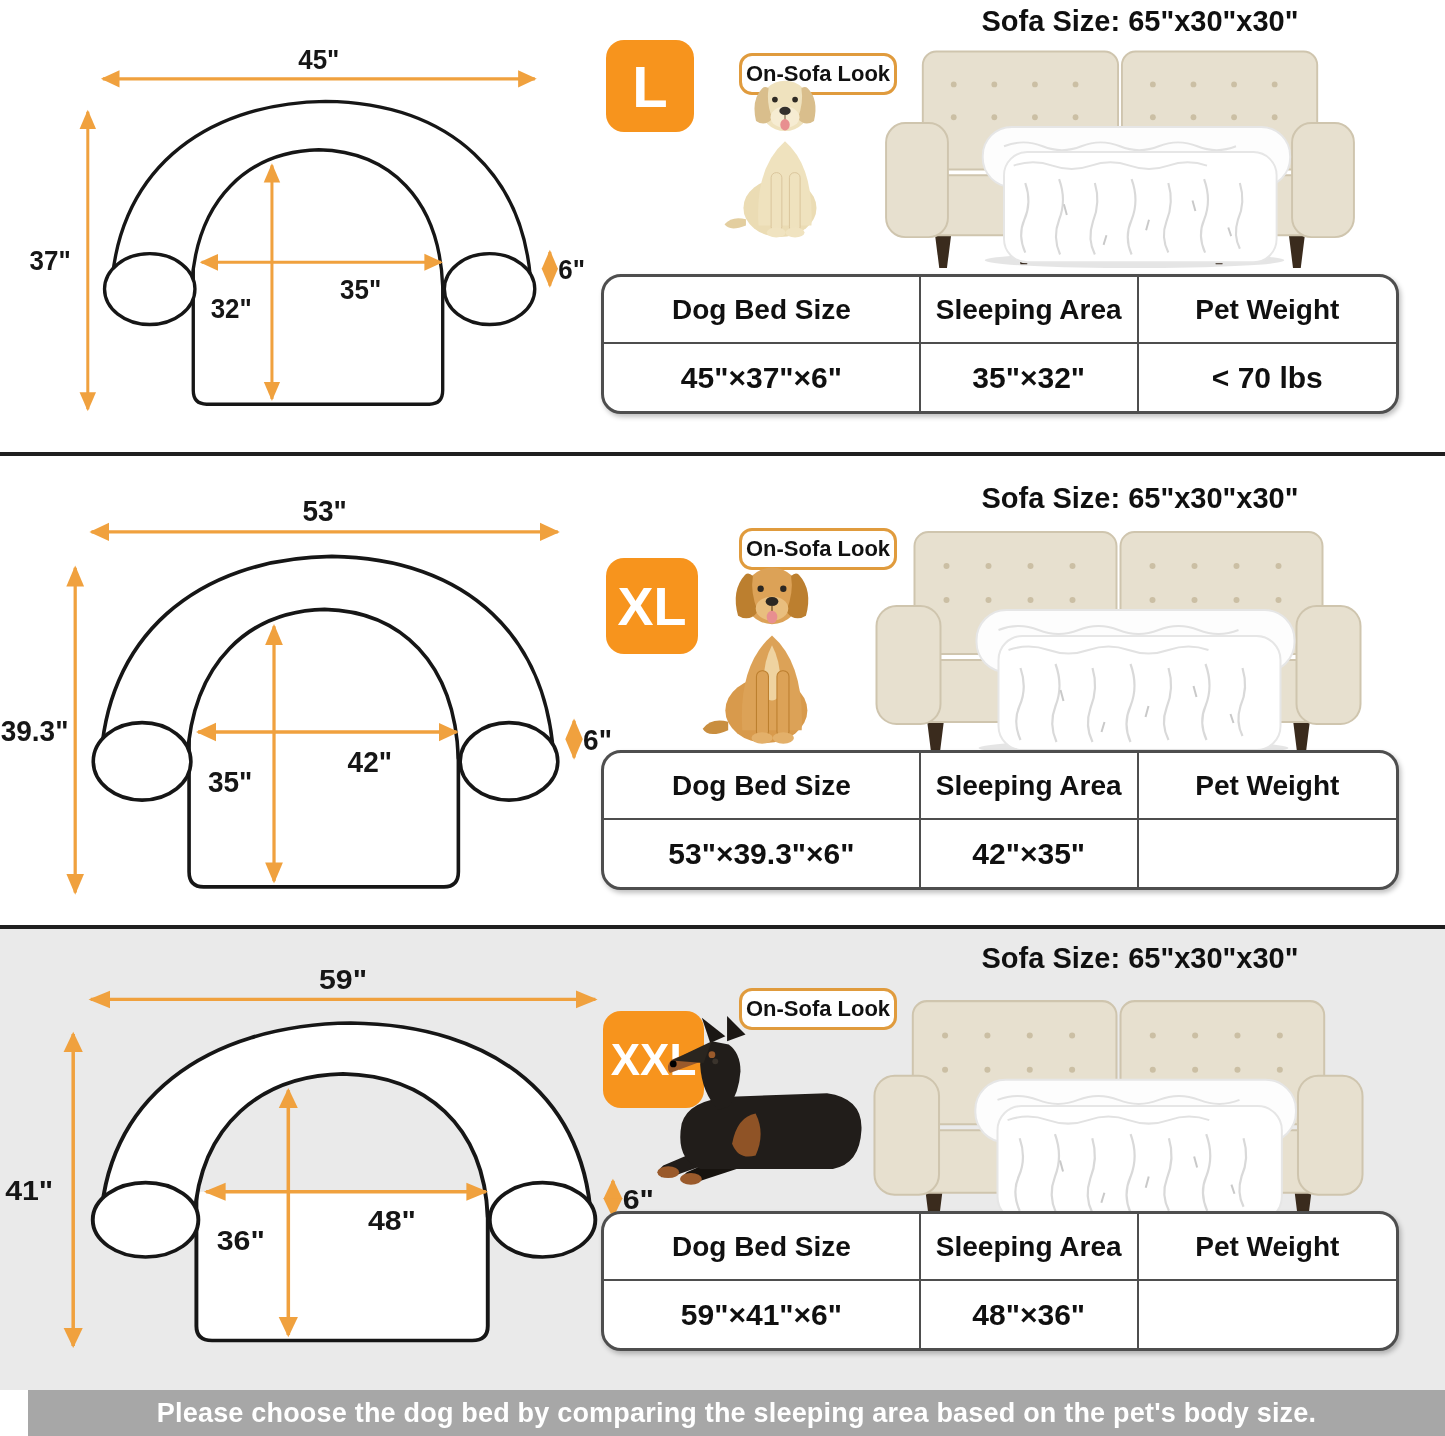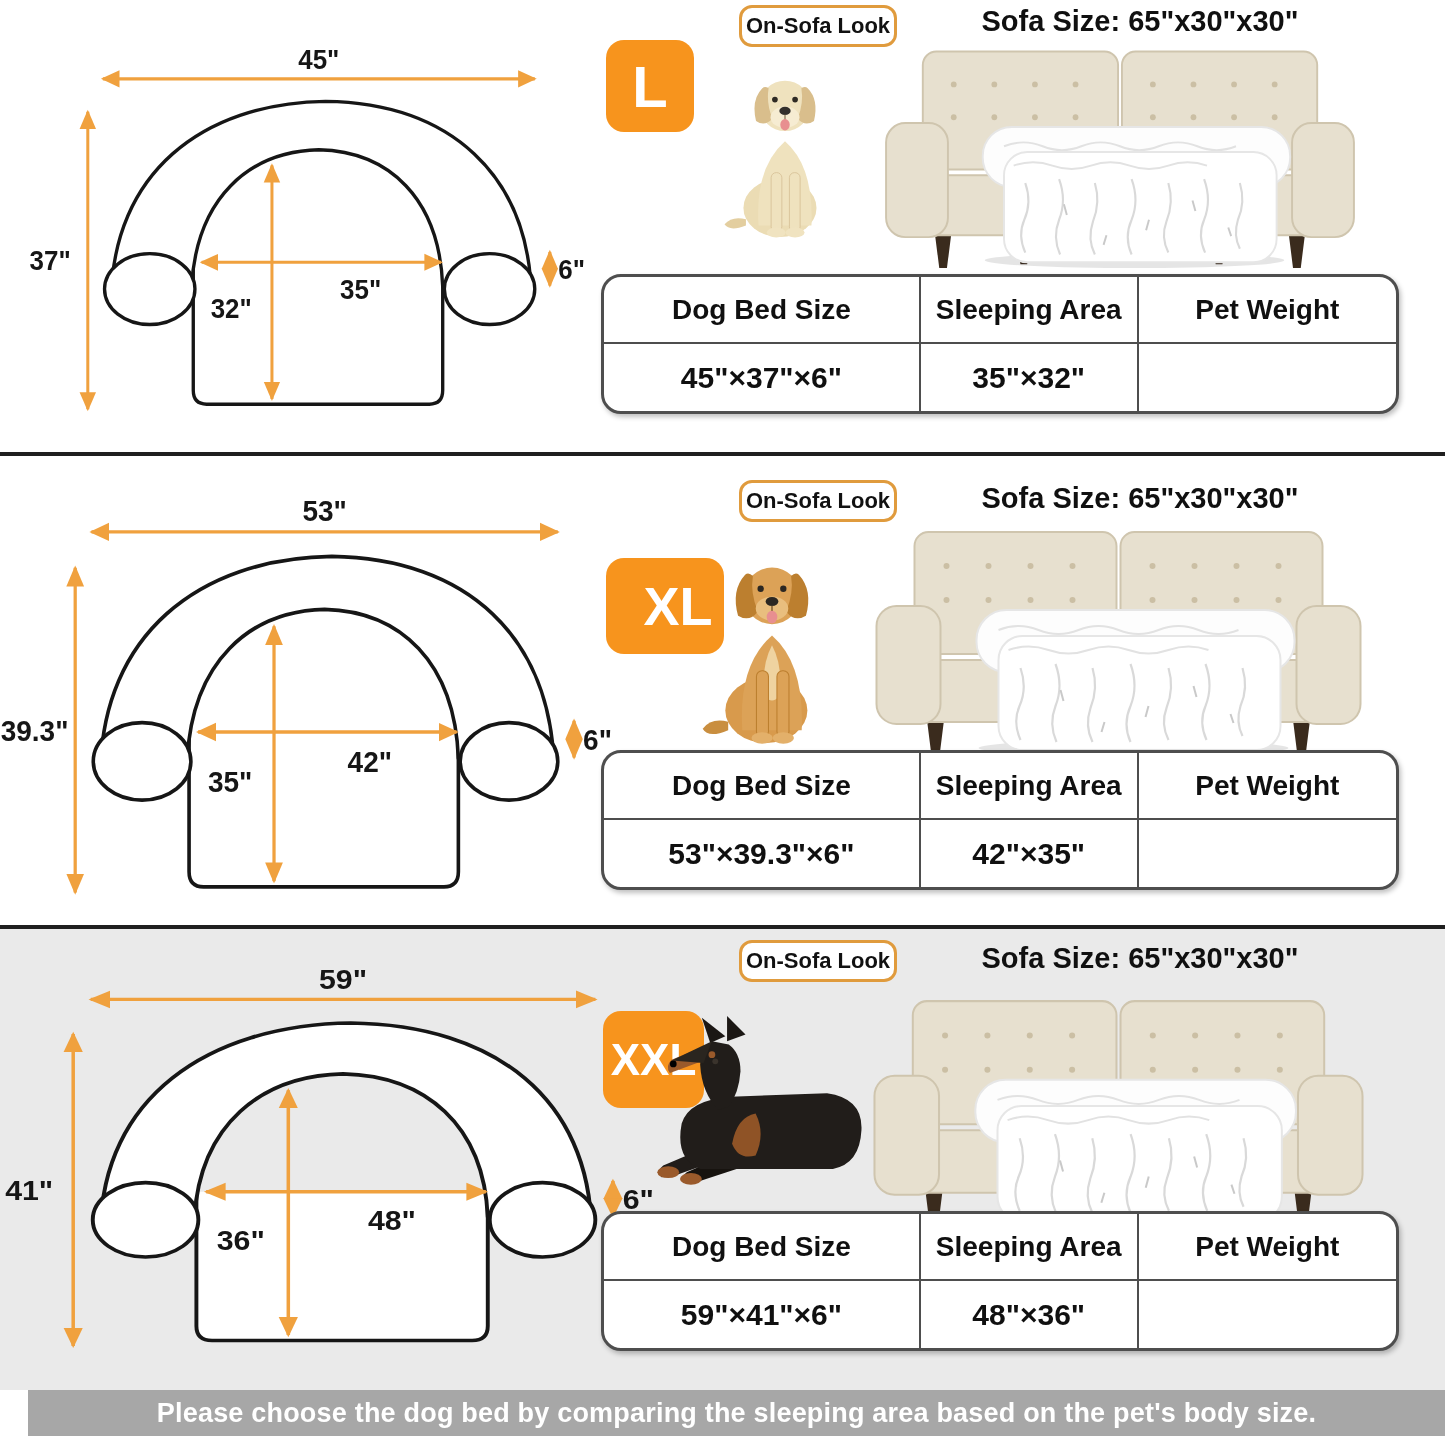--- a/index.html
+++ b/index.html
@@ -20,28 +20,28 @@
   .s1 .diagram { left:2px;   top:40px; width:610px; height:406px; }
   .s2 .diagram { left:-6px;  top:36px; width:660px; height:390px; }
 
   
   .size-badge {
     position:absolute; left:606px; background:#F7941D; color:#ffffff;
     font-weight:700; display:flex; align-items:center; justify-content:center;
     border-radius:18px;
   }
   .s0 .size-badge { top:40px;  width:88px;  height:92px; font-size:58px; }
-  .s1 .size-badge { top:102px; width:92px;  height:96px; font-size:54px;padding-left:26px; }
+  .s1 .size-badge { top:102px; width:92px;  height:96px; font-size:54px; }
   .s2 .size-badge { top:82px;  left:603px; width:101px; height:97px; font-size:44px; }
 
   
   .onsofa {
     position:absolute; left:739px; width:152px; height:36px; background:#ffffff;
     border:3px solid #E09B3D; border-radius:13px; display:flex; align-items:center;
-    justify-content:center; font-size:22px; font-weight:700; color:#111111;
+    justify-content:center; font-size:22px; font-weight:700; color:#111111;margin-top:48px;
   }
   .s0 .onsofa { top:5px; }  .s1 .onsofa { top:24px; }  .s2 .onsofa { top:11px; }
 
   
   .sofa-size {
     position:absolute; left:955px; width:370px; text-align:center;
     font-size:29px; font-weight:700; color:#101010;
   }
   .s0 .sofa-size { top:5px; }  .s1 .sofa-size { top:26px; }  .s2 .sofa-size { top:13px; }
 
@@ -196,20 +196,21 @@
       </g>
     </g>
   </svg>
 
   <div class="sizetable">
     <div class="cell th c1">Dog Bed Size</div>
     <div class="cell th c2">Sleeping Area</div>
     <div class="cell th c3">Pet Weight</div>
     <div class="cell td c1">45"×37"×6"</div>
     <div class="cell td c2">35"×32"</div>
+    <div class="cell td c3">&lt; 70 lbs</div>
   </div>
 </div>
   <div class="section s1">
 
   <svg class="diagram" viewBox="-55 0 675 430" preserveAspectRatio="none">
     <defs>
       <marker id="sec1ah" viewBox="0 0 10 10" refX="8.5" refY="5" markerWidth="6.5" markerHeight="6.5" orient="auto-start-reverse">
         <path d="M0,0.8 L9.5,5 L0,9.2 Z" fill="#F0A13E"></path>
       </marker>
     </defs>

